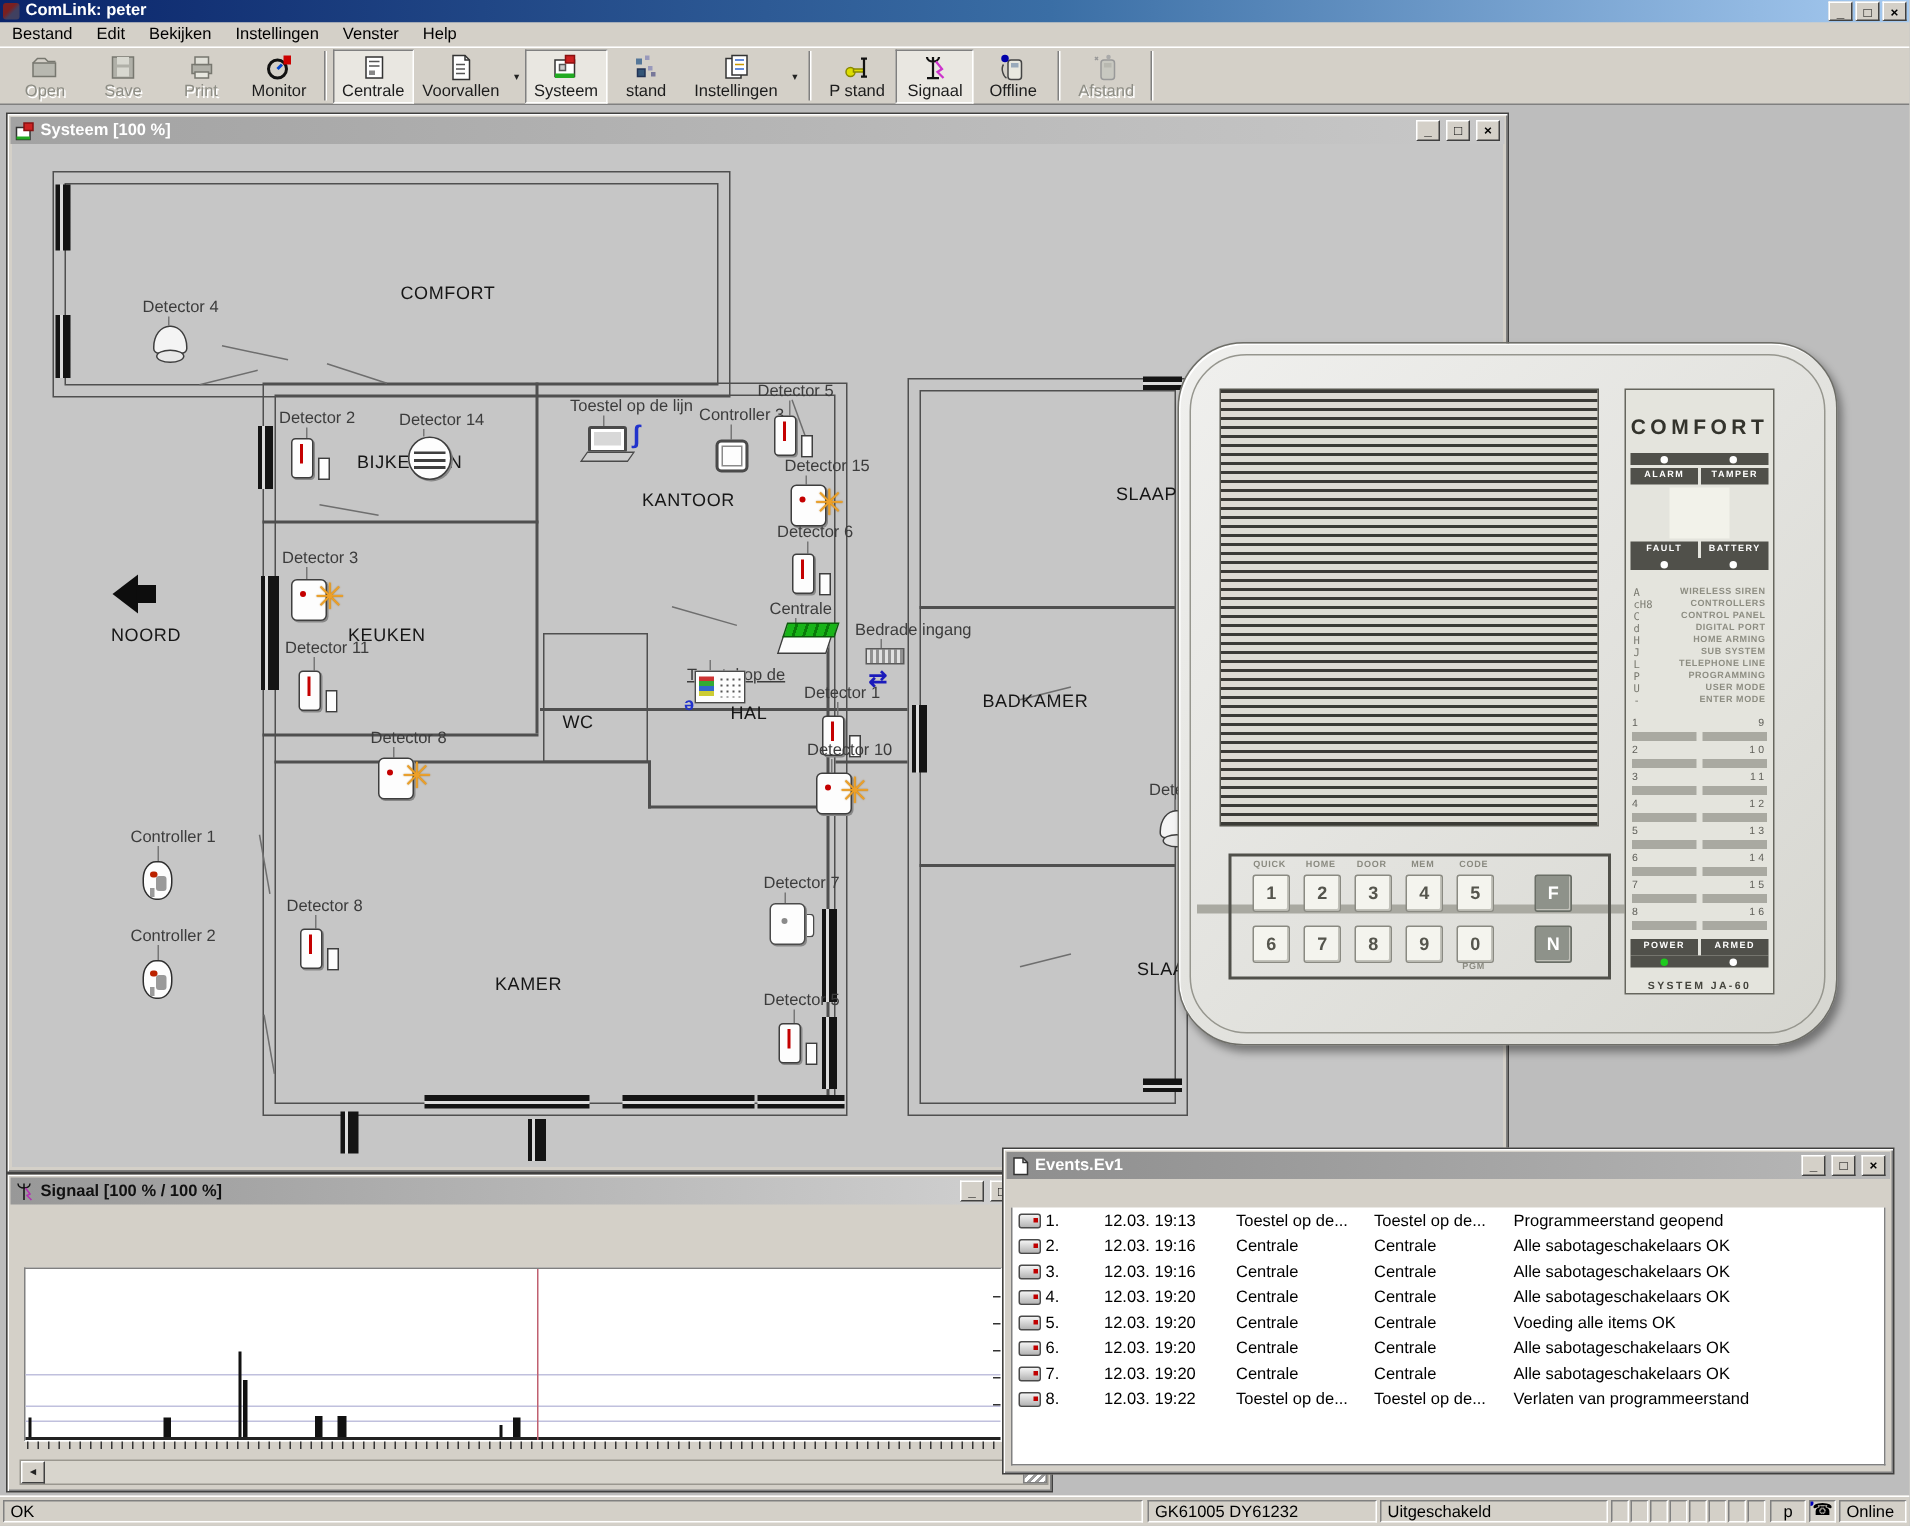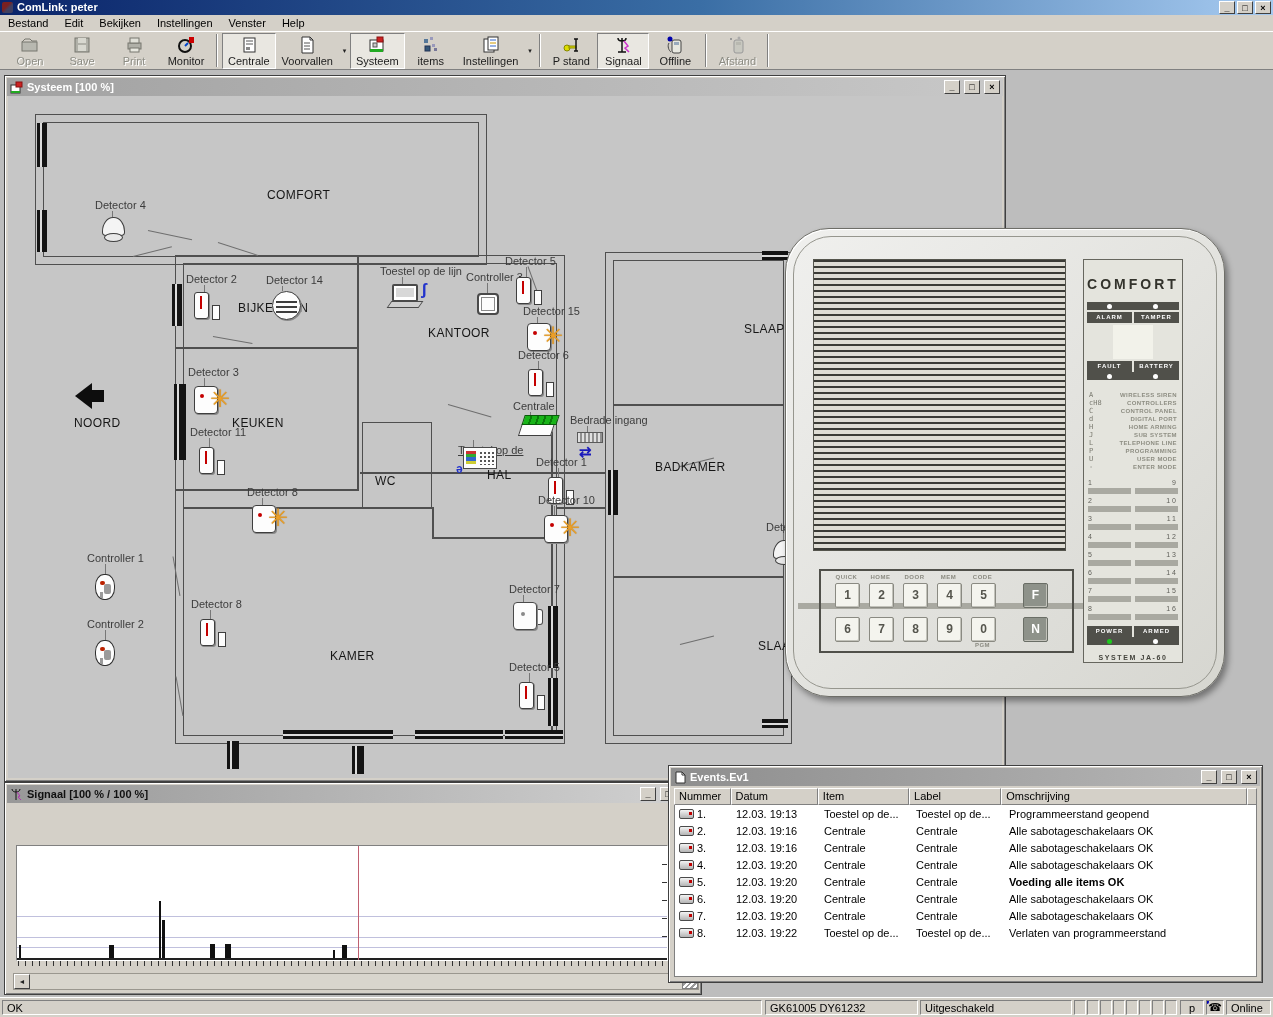--- a/index.html
+++ b/index.html
@@ -237,21 +237,21 @@
       <div class="tbtn normal">
         <div class="ticon">
           <svg width="20" height="20" viewBox="0 0 20 20">
             <rect x="3" y="4" width="4" height="4" fill="#557799"></rect>
             <rect x="9" y="2" width="3" height="3" fill="#9999bb"></rect>
             <rect x="4" y="11" width="5" height="5" fill="#335577" stroke="#223355"></rect>
             <rect x="11" y="9" width="3" height="3" fill="#9999bb"></rect>
             <rect x="13" y="13" width="3" height="3" fill="#777799"></rect>
           </svg>
         </div>
-        <div class="tlabel">items</div>
+        <div class="tlabel">stand</div>
       </div>
       <div class="tbtn normal">
         <div class="ticon">
           <svg width="20" height="20" viewBox="0 0 20 20">
             <rect x="3" y="4" width="10" height="13" fill="#fff" stroke="#333"></rect>
             <rect x="7" y="2" width="10" height="13" fill="#fff" stroke="#333"></rect>
             <line x1="9" y1="5" x2="15" y2="5" stroke="#3366cc"></line>
             <line x1="9" y1="8" x2="15" y2="8" stroke="#cc9900"></line>
             <line x1="9" y1="11" x2="15" y2="11" stroke="#3366cc"></line>
           </svg>
@@ -827,28 +827,20 @@
       <div class="wtitle">
         <svg width="12" height="13" viewBox="0 0 12 13">
             <path d="M2 1h6l3 3v8H2z" fill="#fff" stroke="#333"></path>
             <path d="M8 1v3h3" fill="none" stroke="#333"></path>
           </svg>
         <span class="wt-text">Events.Ev1</span>
         <button class="wb">_</button>
         <button class="wb">□</button>
         <button class="wb">×</button>
       </div>
-      <div id="ev-head">
-          <div class="ehc" style="width: 57px;">Nummer</div>
-          <div class="ehc" style="width: 88px;">Datum</div>
-          <div class="ehc" style="width: 92px;">Item</div>
-          <div class="ehc" style="width: 93px;">Label</div>
-          <div class="ehc" style="width: 248px;">Omschrijving</div>
-          <div class="ehc" style="flex: 1 1 0%;"></div>
-        </div>
       <div id="ev-body">
           <div class="ev-row">
             <div class="ev-cell" style="width: 57px;">
               <span class="ev-ic"></span>
               <span>1.</span>
             </div>
             <div class="ev-cell" style="width: 88px;">
               <span>12.03. 19:13</span>
             </div>
             <div class="ev-cell" style="width: 92px;">
@@ -922,21 +914,21 @@
             </div>
             <div class="ev-cell" style="width: 88px;">
               <span>12.03. 19:20</span>
             </div>
             <div class="ev-cell" style="width: 92px;">
               <span>Centrale</span>
             </div>
             <div class="ev-cell" style="width: 93px;">
               <span>Centrale</span>
             </div>
-            <div class="ev-cell" style="width: 248px; font-weight: bold;">
+            <div class="ev-cell" style="width: 248px;">
               <span>Voeding alle items OK</span>
             </div>
           </div>
           <div class="ev-row">
             <div class="ev-cell" style="width: 57px;">
               <span class="ev-ic"></span>
               <span>6.</span>
             </div>
             <div class="ev-cell" style="width: 88px;">
               <span>12.03. 19:20</span>

